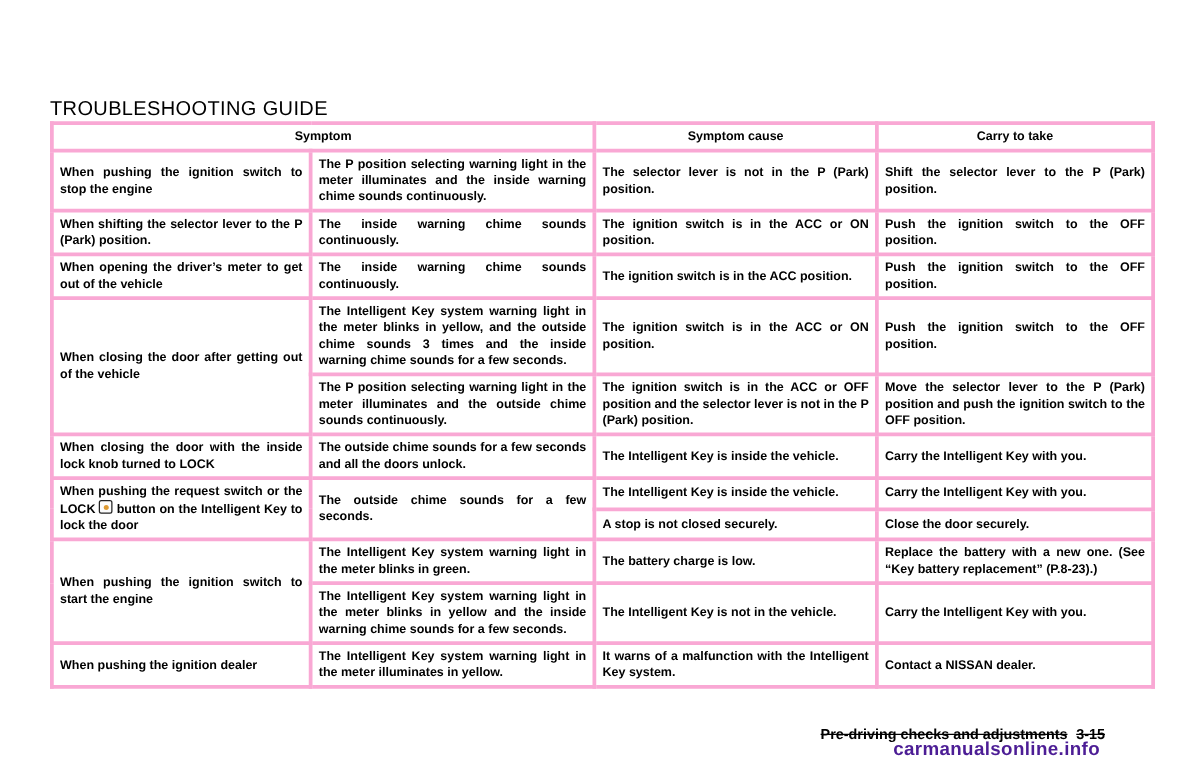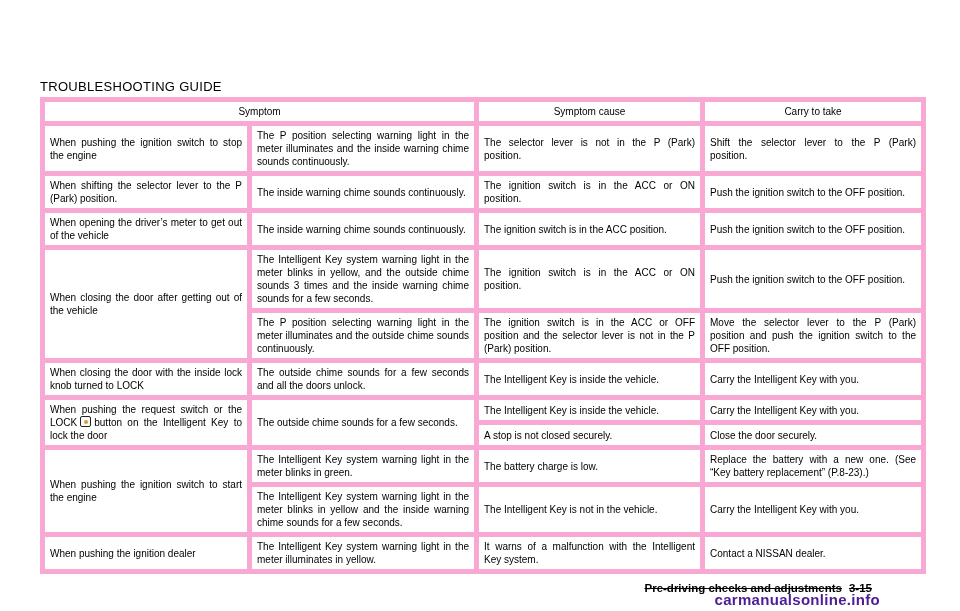--- a/index.html
+++ b/index.html
@@ -3,48 +3,48 @@
 <meta charset="utf-8">
 <style>
   html,body{margin:0;padding:0}
   body{
     width:960px;height:611px;background:#ffffff;color:#000;
     font-family:"Liberation Sans","DejaVu Sans",sans-serif;
     position:relative;overflow:hidden;
   }
   .page-title{
     position:absolute;left:40px;top:79px;
-    font-size:13px;letter-spacing:.3px;
+    font-size:16px;letter-spacing:.3px;
   }
   table.guide{
     position:absolute;left:40px;top:97px;width:881px;
     border-collapse:collapse;table-layout:fixed;
     border:2px solid #000;
   }
   table.guide td,table.guide th{
-    border:5px solid #f9a8d4;
-    font-size:10px;line-height:13px;font-weight:normal;
+    border:3px solid #f9a8d4;
+    font-size:10px;line-height:13px;font-weight:bold;
     padding:3px 5px;vertical-align:middle;
     text-align:justify;
   }
   table.guide th{
     text-align:center;padding:3px 4px;height:13px;
   }
   .lock-icon{
     display:inline-block;width:9px;height:9px;
     border:1px solid #222;border-radius:2px;background:#fcfcfc;
     position:relative;vertical-align:-1px;margin:0 3px;
   }
   .lock-icon .dot{
     position:absolute;left:50%;top:50%;width:4px;height:4px;
     transform:translate(-50%,-50%);
     background:#dd9a33;border-radius:50%;
   }
   .footer{
-    position:absolute;top:582px;right:88px;
+    position:absolute;top:582px;right:76px;
     font-size:11.5px;font-weight:bold;
     text-decoration:line-through;
     white-space:nowrap;
   }
   .footer .pageno{margin-left:7px}
   .watermark{
     position:absolute;top:591px;right:80px;
     font-size:15px;color:#4c1d95;font-weight:bold;
     letter-spacing:.3px;
   }

